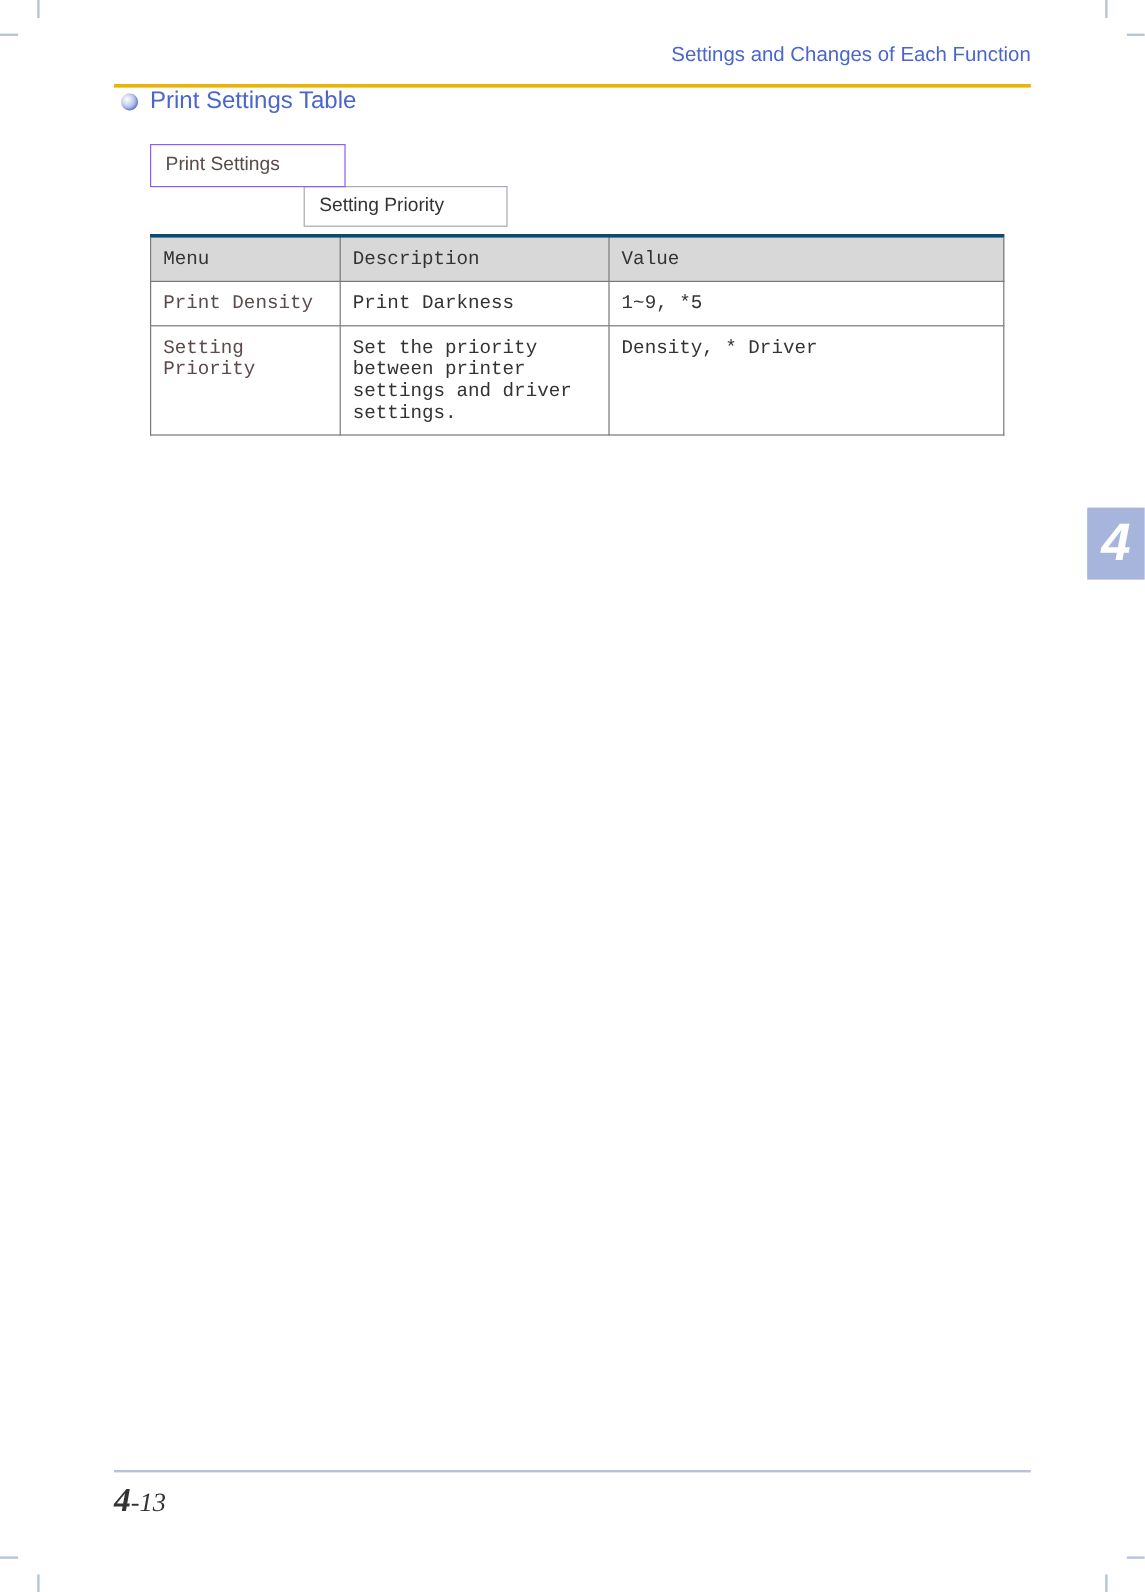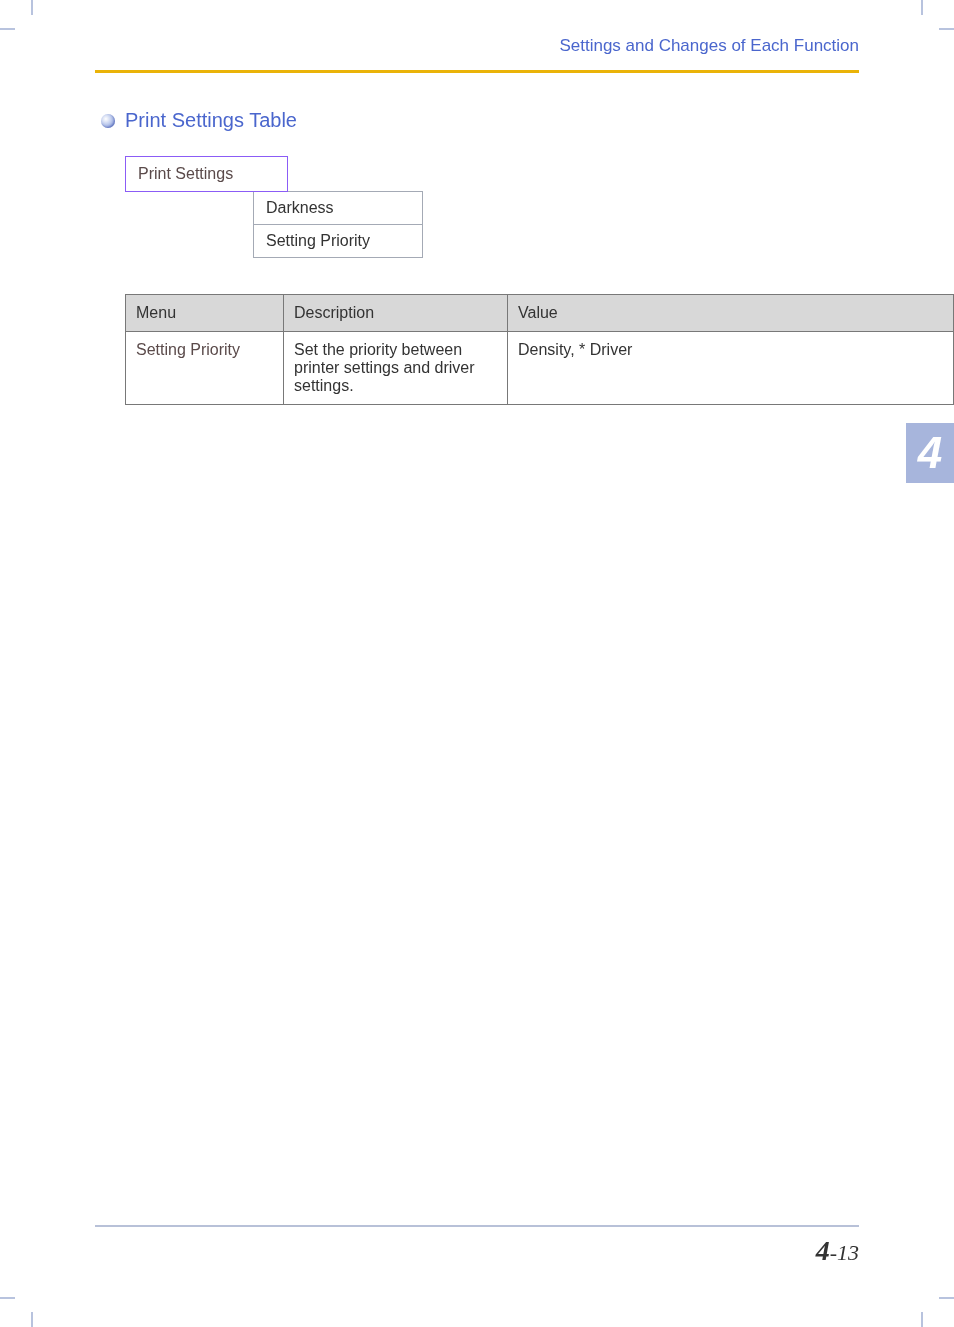--- a/index.html
+++ b/index.html
@@ -31,21 +31,20 @@
     bottom: 36px;
   }
   .running-header {
     color: #4a66cd;
     font-size: 17px;
     text-align: right;
     padding-bottom: 14px;
     border-bottom: 3px solid #eab308;
   }
   .section {
-    margin-top: 36px;
     margin-left: 6px;
   }
   .section-title {
     display: flex;
     align-items: center;
     gap: 10px;
     color: #4a66cd;
     font-size: 20px;
     font-weight: normal;
     margin-bottom: 24px;
@@ -82,22 +81,23 @@
   .tree-children .tree-item:first-child {
     border-top: 1px solid #a4aab5;
     margin-top: -1px;
   }
   .desc-table-wrap {
     margin-left: 24px;
     margin-top: 6px;
   }
   table.desc-table {
     border-collapse: collapse;
-    width: 829px;
-    border-top: 1px solid #0c4a6e;
+    width: 712px;
+    border-top: 3px solid #0c4a6e;
+    font-family: Liberation Mono, monospace;
   }
   table.desc-table th,
   table.desc-table td {
     border: 1px solid #787878;
     font-size: 16px;
     text-align: left;
     font-weight: normal;
     padding: 9px 10px;
     vertical-align: top;
     color: #333;
@@ -130,21 +130,21 @@
     line-height: 60px;
     overflow: hidden;
   }
   .footer {
     position: absolute;
     left: 95px;
     right: 95px;
     bottom: 60px;
     border-top: 2px solid #b8c1d8;
     padding-top: 8px;
-    text-align: right;
+    text-align: left;
     font-style: italic;
     color: #333;
   }
   .footer .chap {
     font-size: 28px;
     font-weight: bold;
     font-family: "Times New Roman", serif;
   }
   .footer .pg {
     font-size: 22px;
@@ -167,38 +167,42 @@
   <div class="running-header">Settings and Changes of Each Function</div>
 
   <div class="section">
     <div class="section-title">
       <span class="bullet-circle"></span>
       <span>Print Settings Table</span>
     </div>
     <div class="tree-wrap">
       <div class="tree-root">Print Settings</div>
       <div class="tree-children">
-        <div class="tree-item">Darkness</div>
         <div class="tree-item">Setting Priority</div>
       </div>
     </div>
   </div>
 
   <div class="section">
     <div class="desc-table-wrap">
       <table class="desc-table">
         <thead>
           <tr>
             <th class="col-menu">Menu</th>
             <th class="col-desc">Description</th>
             <th>Value</th>
           </tr>
         </thead>
         <tbody>
           <tr>
+            <td class="menu-col">Print Density</td>
+            <td class="desc-col">Print Darkness</td>
+            <td>1~9, *5</td>
+          </tr>
+          <tr>
             <td class="menu-col">Setting Priority</td>
             <td class="desc-col">Set the priority between printer settings and driver settings.</td>
             <td>Density, * Driver</td>
           </tr>
         </tbody>
       </table>
     </div>
   </div>
 </div>
 

